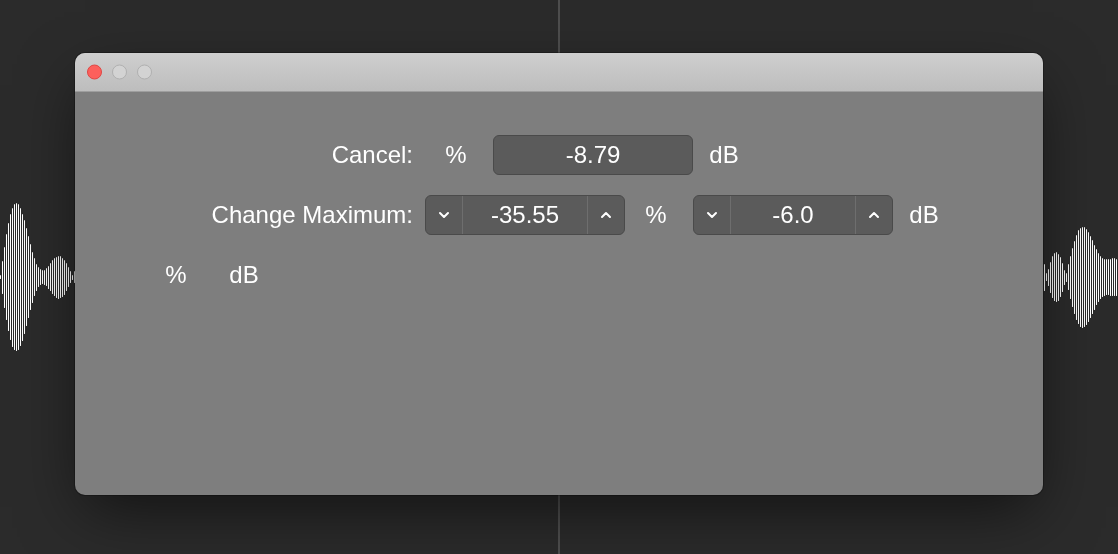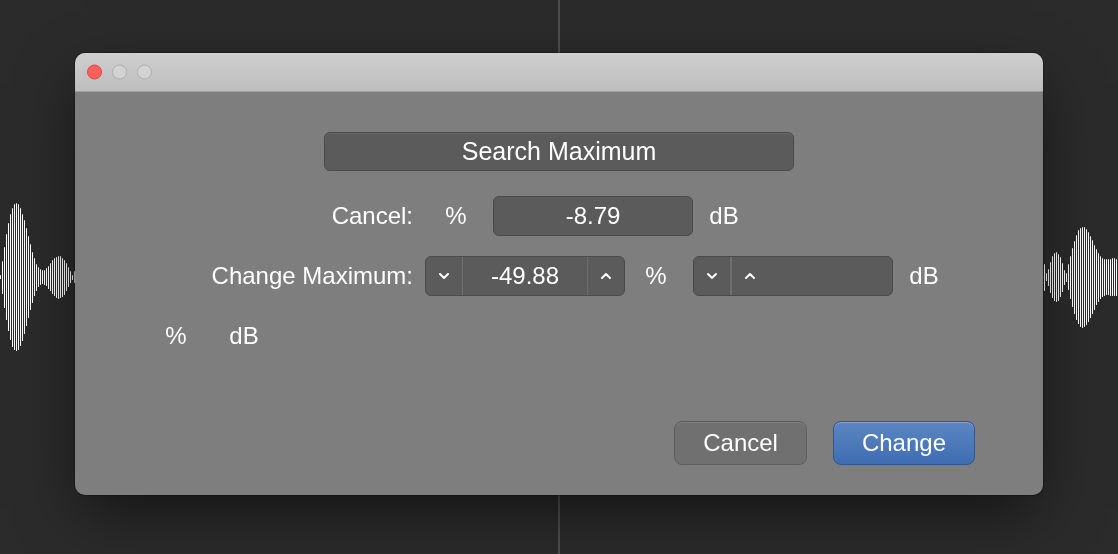--- a/index.html
+++ b/index.html
@@ -727,70 +727,64 @@
 <div class="dialog">
   <div class="titlebar">
     <div class="traffic">
       <div class="close"></div>
       <div></div>
       <div></div>
     </div>
   </div>
 
   <div class="body">
-    <div class="search-row">
-      <div class="search-btn">Search Maximum</div>
-    </div>
 
     <div class="row">
       <div class="lbl">Cancel:</div>
       <div class="unit">%</div>
       <div class="spacer"></div>
       <div class="field w200 centered">
         <span>-8.79</span>
       </div>
       <div class="unit">dB</div>
     </div>
 
     <div class="row">
       <div class="lbl">Change Maximum:</div>
       <div class="stepper">
         <div class="dec">
           <svg class="chev" viewBox="0 0 14 14">
               <path d="M3 5 L7 9 L11 5"></path>
             </svg>
         </div>
-        <div class="val">-49.88</div>
+        <div class="val">-35.55</div>
         <div class="inc">
           <svg class="chev" viewBox="0 0 14 14">
               <path d="M3 9 L7 5 L11 9"></path>
             </svg>
         </div>
       </div>
       <div class="unit">%</div>
       <div class="spacer"></div>
       <div class="stepper">
         <div class="dec">
           <svg class="chev" viewBox="0 0 14 14">
               <path d="M3 5 L7 9 L11 5"></path>
             </svg>
         </div>
+        <div class="val">-6.0</div>
         <div class="inc">
           <svg class="chev" viewBox="0 0 14 14">
               <path d="M3 9 L7 5 L11 9"></path>
             </svg>
         </div>
       </div>
       <div class="unit">dB</div>
     </div>
 
     <div class="row">
       <div class="unit">%</div>
       <div class="spacer"></div>
       <div class="unit">dB</div>
     </div>
   </div>
 
-  <div class="footer">
-    <div class="btn btn-cancel">Cancel</div>
-    <div class="btn btn-change">Change</div>
-  </div>
 </div>
 
 </body></html>

